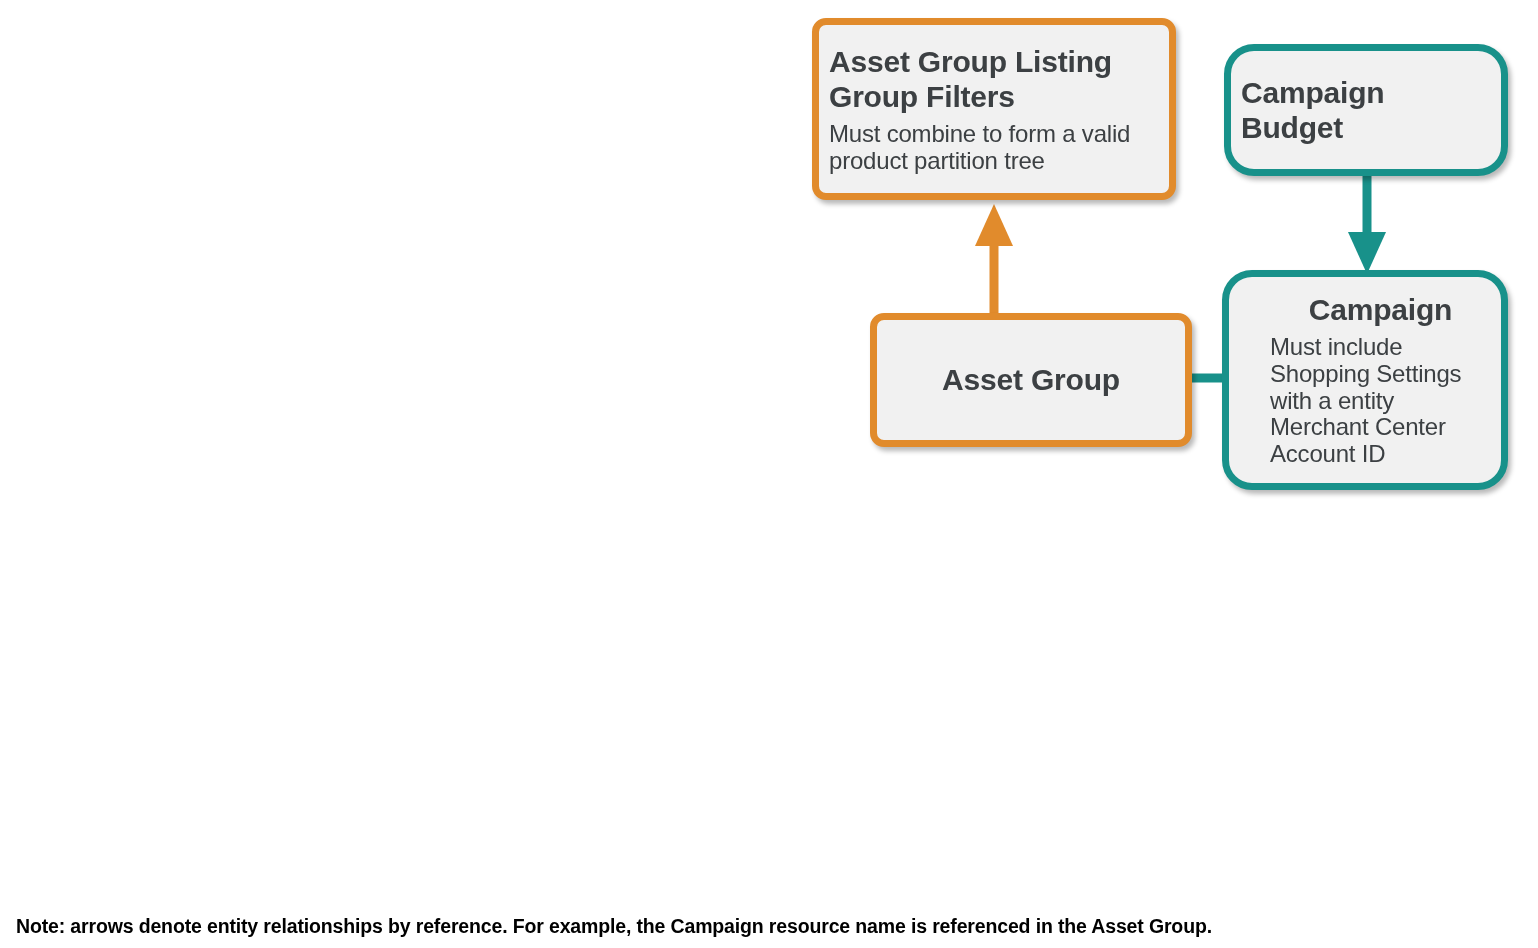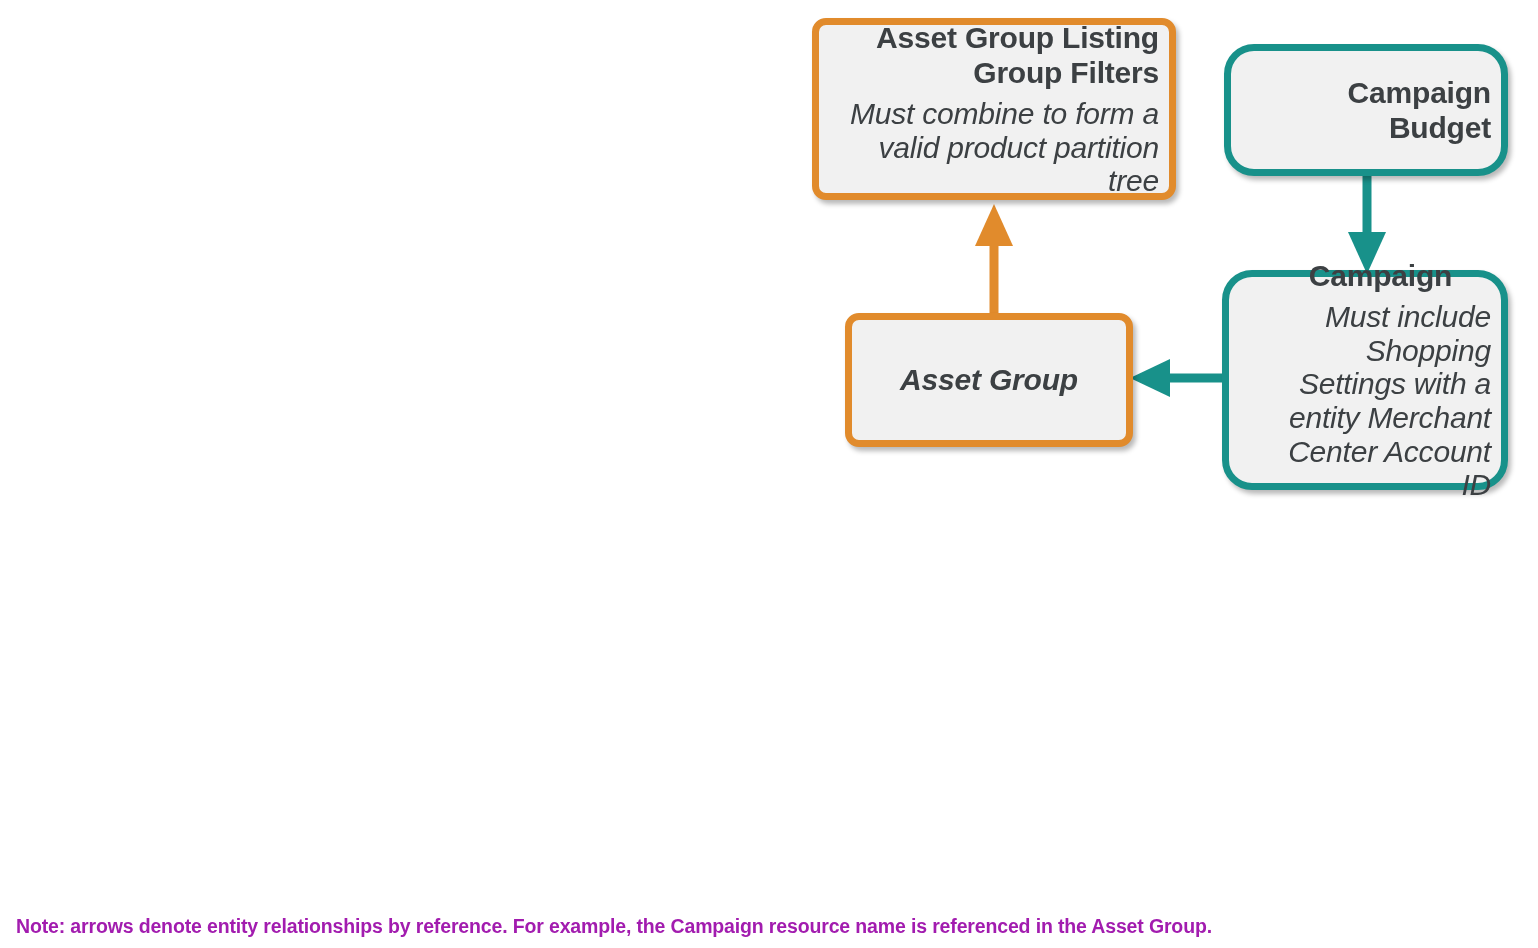--- a/index.html
+++ b/index.html
@@ -23,58 +23,57 @@
   .node {
     position: absolute;
     box-sizing: border-box;
     background: #f1f1f1;
     border-radius: 14px;
     border-style: solid;
     display: flex;
     flex-direction: column;
     align-items: center;
     justify-content: center;
-    text-align: right;
+    text-align: left;
     box-shadow: 3px 4px 5px rgba(0,0,0,0.28);
     padding: 6px 10px;
   }
   .node.orange { border-color: #e18b2c; border-width: 7px; }
   .node.teal   { border-color: #18918a; border-width: 7px; border-radius: 30px; }
 
   .node-title {
     font-weight: bold;
     font-size: 30px;
     line-height: 1.17;
     color: #3c4043;
     letter-spacing: -0.2px;
   }
   .node-sub {
     font-weight: normal;
-    font-size: 30px;
+    font-size: 24px;
     line-height: 1.12;
     color: #3c4043;
     margin-top: 7px;
     letter-spacing: -0.2px;
-    font-style: italic;
   }
 
   
   .connector {
     position: absolute;
     overflow: visible;
   }
 
   
   .footnote {
     position: absolute;
     left: 16px;
     top: 915px;
     font-size: 19.5px;
     font-weight: bold;
-    color: #a21caf;
+    color: #000000;
     letter-spacing: -0.15px;
     white-space: nowrap;
   }
 </style>
 </head>
 <body>
 
 <div id="canvas">
 
   <svg class="connector" style="left:1340px; top:170px;" width="54" height="108" viewBox="0 0 54 108">
@@ -94,21 +93,21 @@
 
   <div class="node orange" style="left:812px; top:18px; width:364px; height:182px;">
     <div class="node-title">Asset Group Listing Group Filters</div>
     <div class="node-sub">Must combine to form a valid product partition tree</div>
   </div>
 
   <div class="node teal" style="left:1224px; top:44px; width:284px; height:132px;">
     <div class="node-title">Campaign Budget</div>
   </div>
 
-  <div class="node orange" style="left:845px; top:313px; width:288px; height:134px;font-style:italic;">
+  <div class="node orange" style="left:870px; top:313px; width:322px; height:134px;">
     <div class="node-title">Asset Group</div>
   </div>
 
   <div class="node teal" style="left:1222px; top:270px; width:286px; height:220px;padding-left:41px;">
     <div class="node-title">Campaign</div>
     <div class="node-sub">Must include Shopping Settings with a entity Merchant Center Account ID</div>
   </div>
 
   <div class="footnote">Note: arrows denote entity relationships by reference. For example, the Campaign resource name is referenced in the Asset Group.</div>
 

